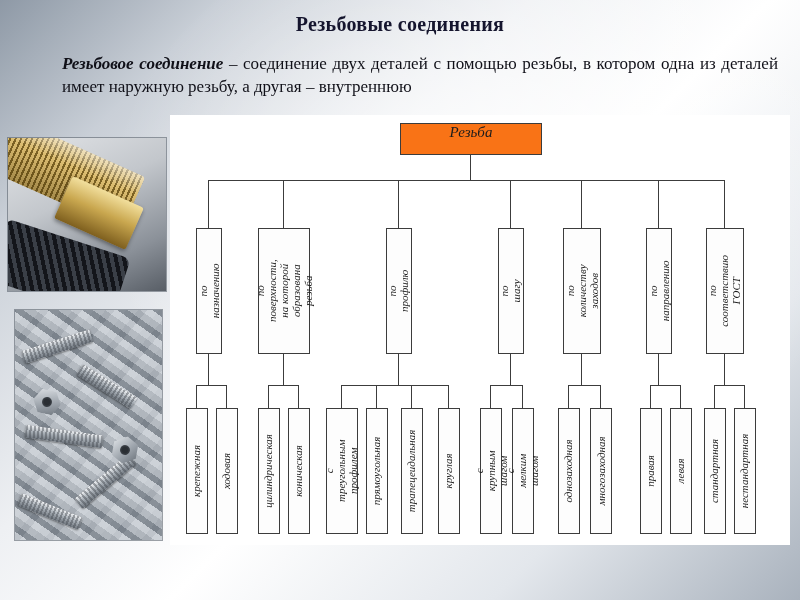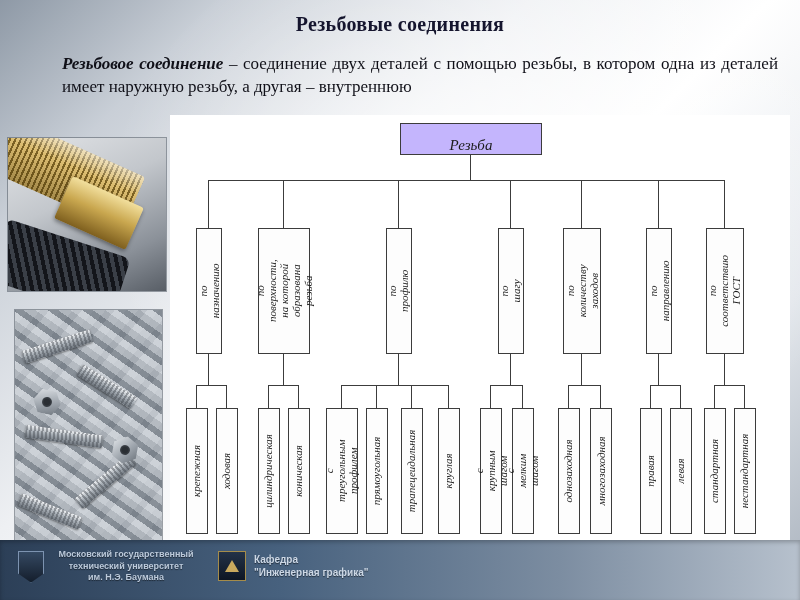--- a/index.html
+++ b/index.html
@@ -49,21 +49,21 @@
   .nut { position:absolute; width:28px; height:24px;
     background:linear-gradient(160deg,#dde1e5 0%,#9aa1a9 60%,#6f767e 100%);
     clip-path:polygon(25% 0,75% 0,100% 50%,75% 100%,25% 100%,0 50%); }
   .nut .hole { position:absolute; left:9px; top:7px; width:10px; height:10px;
     border-radius:50%; background:radial-gradient(circle,#2a2e33 40%,#555b63 100%); }
 
   
   .panel { position:absolute; left:170px; top:115px; width:620px; height:430px; background:#ffffff; }
   .panel svg { position:absolute; left:0; top:0; }
   .rootbox { position:absolute; left:230px; top:8px; width:140px; height:30px;
-    border:1px solid #3c3c3c; background:#c4b5fd; display:flex; align-items:flex-end; justify-content:center;
+    border:1px solid #3c3c3c; background:#f97316; display:flex; align-items:flex-start; justify-content:center;
     font-style:italic; font-size:15px; color:#1c1c1c; }
   .vbox { position:absolute; border:1px solid #3c3c3c; background:#fdfdfd;
     display:flex; align-items:center; justify-content:center; }
   .vt { display:block; width:118px; transform:rotate(-90deg); text-align:center;
     font-style:italic; font-size:11px; line-height:1.08; color:#1c1c1c; white-space:normal; }
 
   
   .footer { position:absolute; left:0; bottom:0; width:100%; height:60px;
     background:linear-gradient(90deg,#2c3f57 0%,#47617e 35%,#7c8da1 70%,#b7c1cd 100%);
     box-shadow:inset 0 2px 4px rgba(0,0,0,.25); }
@@ -200,33 +200,14 @@
       </div>
 
     <div class="vbox" style="left:534px;top:293px;width:20px;height:124px">
       <span class="vt">стандартная</span>
       </div>
     <div class="vbox" style="left:564px;top:293px;width:20px;height:124px">
       <span class="vt">нестандартная</span>
       </div>
   </div>
 
-  <div class="footer">
-    <div class="uni">
-      <div class="uni-logo"></div>
-      <div class="uni-text">
-        <div>Московский государственный</div>
-        <div>технический университет</div>
-        <div>им. Н.Э. Баумана</div>
-      </div>
-    </div>
-    <div class="dept">
-      <div class="dept-logo">
-        <div class="compass"></div>
-      </div>
-      <div class="dept-text">
-        <div>Кафедра</div>
-        <div>"Инженерная графика"</div>
-      </div>
-    </div>
-  </div>
 
 </div>
 
 </body></html>

